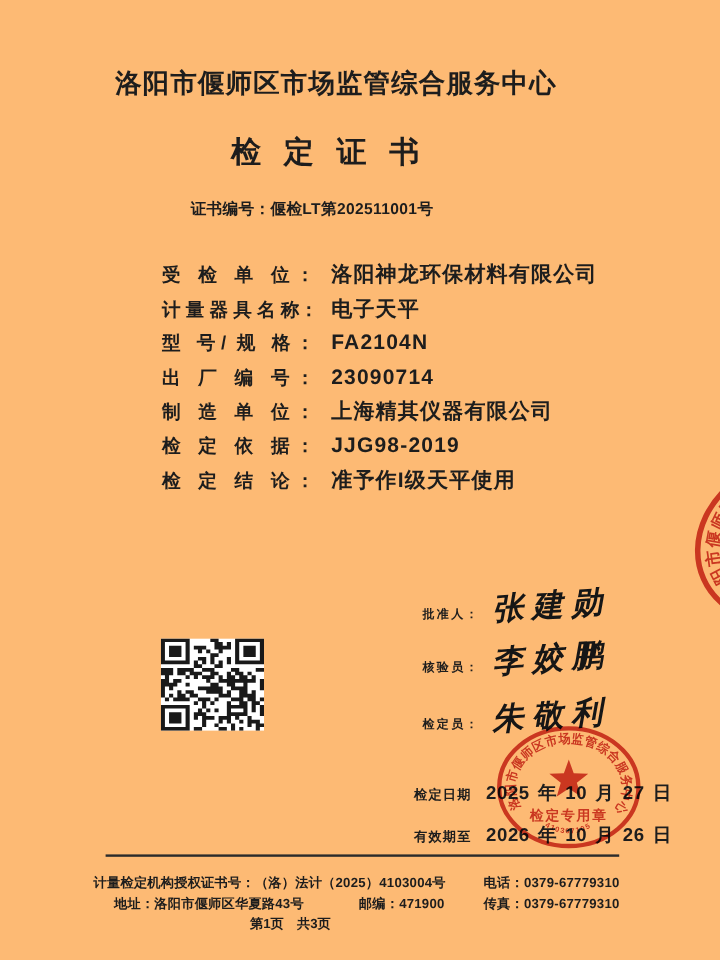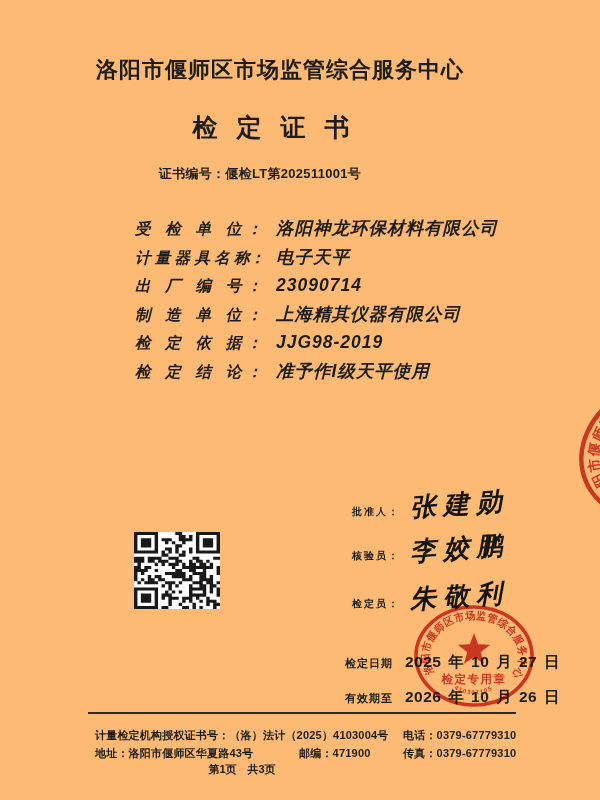--- a/index.html
+++ b/index.html
@@ -10,21 +10,21 @@
   }
   
   .org-title{position:absolute;left:0;top:54px;width:560px;text-align:center;
     font-size:22px;letter-spacing:1px;line-height:32px;}
   .cert-title{position:absolute;left:0;top:110px;width:542px;text-align:center;
     font-size:25px;letter-spacing:6px;text-indent:6px;line-height:34px;}
   .cert-no{position:absolute;left:0;top:165px;width:520px;text-align:center;
     font-size:13px;letter-spacing:.3px;}
   
   .fields{position:absolute;left:135px;top:214px;}
-  .frow{height:28.6px;line-height:28.6px;white-space:nowrap;font-style:italic;}
+  .frow{height:28.6px;line-height:28.6px;white-space:nowrap;}
   .flabel{display:inline-block;width:127px;font-size:15.5px;
     text-align:justify;text-align-last:justify;vertical-align:baseline;}
   .fvalue{margin-left:14px;font-size:17.5px;letter-spacing:1px;}
   
   .sig-row{position:absolute;left:352px;white-space:nowrap;line-height:24px;}
   .sig-label{font-size:10px;letter-spacing:2px;}
   .sig-name{display:inline-block;margin-left:10px;font-size:26px;letter-spacing:7px;
     font-weight:600;font-style:italic;color:#161616;
     transform:rotate(-4deg) translateY(-2px);}
   
@@ -49,20 +49,21 @@
 
 <div class="page">
 
   <div class="org-title">洛阳市偃师区市场监管综合服务中心</div>
   <div class="cert-title">检 定 证 书</div>
   <div class="cert-no"><span>证书编号：</span><span>偃检LT第202511001号</span></div>
 
   <div class="fields">
     <div class="frow"><span class="flabel">受 检 单 位：</span><span class="fvalue">洛阳神龙环保材料有限公司</span></div>
     <div class="frow"><span class="flabel">计 量 器 具 名 称：</span><span class="fvalue">电子天平</span></div>
+    <div class="frow"><span class="flabel">型 号/ 规 格：</span><span class="fvalue">FA2104N</span></div>
     <div class="frow"><span class="flabel">出 厂 编 号：</span><span class="fvalue">23090714</span></div>
     <div class="frow"><span class="flabel">制 造 单 位：</span><span class="fvalue">上海精其仪器有限公司</span></div>
     <div class="frow"><span class="flabel">检 定 依 据：</span><span class="fvalue">JJG98-2019</span></div>
     <div class="frow"><span class="flabel">检 定 结 论：</span><span class="fvalue">准予作I级天平使用</span></div>
   </div>
 
   <div class="sig-row" style="top:494px"><span class="sig-label">批准人：</span><span class="sig-name">张建勋</span></div>
   <div class="sig-row" style="top:538px"><span class="sig-label">核验员：</span><span class="sig-name">李姣鹏</span></div>
   <div class="sig-row" style="top:586px"><span class="sig-label">检定员：</span><span class="sig-name">朱敬利</span></div>
 
@@ -71,21 +72,21 @@
     <g id="qr-mods">
         <path d="M12 0h1v1h-1zM13 0h1v1h-1zM13 1h1v1h-1zM14 1h1v1h-1zM16 1h1v1h-1zM8 2h1v1h-1zM9 2h1v1h-1zM10 2h1v1h-1zM13 2h1v1h-1zM14 2h1v1h-1zM15 2h1v1h-1zM16 2h1v1h-1zM9 3h1v1h-1zM11 3h1v1h-1zM14 3h1v1h-1zM12 4h1v1h-1zM13 4h1v1h-1zM9 5h1v1h-1zM10 5h1v1h-1zM12 5h1v1h-1zM16 5h1v1h-1zM8 6h1v1h-1zM10 6h1v1h-1zM12 6h1v1h-1zM14 6h1v1h-1zM16 6h1v1h-1zM8 7h1v1h-1zM9 7h1v1h-1zM13 7h1v1h-1zM14 7h1v1h-1zM0 8h1v1h-1zM1 8h1v1h-1zM2 8h1v1h-1zM4 8h1v1h-1zM5 8h1v1h-1zM6 8h1v1h-1zM7 8h1v1h-1zM10 8h1v1h-1zM11 8h1v1h-1zM12 8h1v1h-1zM17 8h1v1h-1zM18 8h1v1h-1zM23 8h1v1h-1zM24 8h1v1h-1zM0 9h1v1h-1zM1 9h1v1h-1zM2 9h1v1h-1zM4 9h1v1h-1zM5 9h1v1h-1zM7 9h1v1h-1zM8 9h1v1h-1zM9 9h1v1h-1zM12 9h1v1h-1zM13 9h1v1h-1zM16 9h1v1h-1zM18 9h1v1h-1zM19 9h1v1h-1zM21 9h1v1h-1zM1 10h1v1h-1zM6 10h1v1h-1zM8 10h1v1h-1zM10 10h1v1h-1zM11 10h1v1h-1zM12 10h1v1h-1zM14 10h1v1h-1zM16 10h1v1h-1zM17 10h1v1h-1zM19 10h1v1h-1zM20 10h1v1h-1zM22 10h1v1h-1zM0 11h1v1h-1zM1 11h1v1h-1zM3 11h1v1h-1zM4 11h1v1h-1zM11 11h1v1h-1zM14 11h1v1h-1zM15 11h1v1h-1zM16 11h1v1h-1zM17 11h1v1h-1zM18 11h1v1h-1zM19 11h1v1h-1zM20 11h1v1h-1zM21 11h1v1h-1zM22 11h1v1h-1zM24 11h1v1h-1zM0 12h1v1h-1zM1 12h1v1h-1zM2 12h1v1h-1zM3 12h1v1h-1zM6 12h1v1h-1zM12 12h1v1h-1zM13 12h1v1h-1zM16 12h1v1h-1zM17 12h1v1h-1zM20 12h1v1h-1zM24 12h1v1h-1zM0 13h1v1h-1zM2 13h1v1h-1zM9 13h1v1h-1zM10 13h1v1h-1zM11 13h1v1h-1zM12 13h1v1h-1zM13 13h1v1h-1zM14 13h1v1h-1zM17 13h1v1h-1zM18 13h1v1h-1zM19 13h1v1h-1zM20 13h1v1h-1zM24 13h1v1h-1zM0 14h1v1h-1zM4 14h1v1h-1zM6 14h1v1h-1zM7 14h1v1h-1zM11 14h1v1h-1zM12 14h1v1h-1zM13 14h1v1h-1zM14 14h1v1h-1zM16 14h1v1h-1zM19 14h1v1h-1zM20 14h1v1h-1zM22 14h1v1h-1zM0 15h1v1h-1zM2 15h1v1h-1zM4 15h1v1h-1zM5 15h1v1h-1zM7 15h1v1h-1zM8 15h1v1h-1zM14 15h1v1h-1zM15 15h1v1h-1zM16 15h1v1h-1zM19 15h1v1h-1zM20 15h1v1h-1zM21 15h1v1h-1zM22 15h1v1h-1zM1 16h1v1h-1zM3 16h1v1h-1zM4 16h1v1h-1zM5 16h1v1h-1zM6 16h1v1h-1zM9 16h1v1h-1zM10 16h1v1h-1zM11 16h1v1h-1zM13 16h1v1h-1zM17 16h1v1h-1zM18 16h1v1h-1zM19 16h1v1h-1zM21 16h1v1h-1zM22 16h1v1h-1zM24 16h1v1h-1zM8 17h1v1h-1zM10 17h1v1h-1zM12 17h1v1h-1zM16 17h1v1h-1zM19 17h1v1h-1zM20 17h1v1h-1zM22 17h1v1h-1zM23 17h1v1h-1zM10 18h1v1h-1zM16 18h1v1h-1zM17 18h1v1h-1zM18 18h1v1h-1zM19 18h1v1h-1zM20 18h1v1h-1zM22 18h1v1h-1zM24 18h1v1h-1zM9 19h1v1h-1zM11 19h1v1h-1zM13 19h1v1h-1zM16 19h1v1h-1zM20 19h1v1h-1zM22 19h1v1h-1zM24 19h1v1h-1zM8 20h1v1h-1zM9 20h1v1h-1zM10 20h1v1h-1zM16 20h1v1h-1zM17 20h1v1h-1zM18 20h1v1h-1zM19 20h1v1h-1zM20 20h1v1h-1zM24 20h1v1h-1zM8 21h1v1h-1zM10 21h1v1h-1zM11 21h1v1h-1zM12 21h1v1h-1zM14 21h1v1h-1zM15 21h1v1h-1zM16 21h1v1h-1zM18 21h1v1h-1zM21 21h1v1h-1zM10 22h1v1h-1zM14 22h1v1h-1zM16 22h1v1h-1zM19 22h1v1h-1zM21 22h1v1h-1zM22 22h1v1h-1zM23 22h1v1h-1zM10 23h1v1h-1zM13 23h1v1h-1zM17 23h1v1h-1zM21 23h1v1h-1zM23 23h1v1h-1zM24 23h1v1h-1zM8 24h1v1h-1zM9 24h1v1h-1zM14 24h1v1h-1zM15 24h1v1h-1zM17 24h1v1h-1zM19 24h1v1h-1zM23 24h1v1h-1zM0 0h7v7h-7z M1 1h5v5h-5z M2 2h3v3h-3zM18 0h7v7h-7z M19 1h5v5h-5z M20 2h3v3h-3zM0 18h7v7h-7z M1 19h5v5h-5z M2 20h3v3h-3z" fill="#191919" fill-rule="evenodd"></path>
       </g>
   </svg>
 
   <div class="date-row" style="top:652px"><span class="date-label">检定日期</span><span class="date-value">2025 年 10 月 27 日</span></div>
   <div class="date-row" style="top:687px"><span class="date-label">有效期至</span><span class="date-value">2026 年 10 月 26 日</span></div>
 
   <div class="rule"></div>
 
-  <div class="foot" style="left:95px;top:728px"><span>计量检定机构授权证书号：</span><span>（洛）法计（2025）4103004号</span></div>
+  <div class="foot" style="left:78px;top:728px"><span>计量检定机构授权证书号：</span><span>（洛）法计（2025）4103004号</span></div>
   <div class="foot" style="left:403px;top:728px"><span>电话：</span><span>0379-67779310</span></div>
   <div class="foot" style="left:95px;top:746px"><span>地址：</span><span>洛阳市偃师区华夏路43号</span></div>
   <div class="foot" style="left:299px;top:746px"><span>邮编：</span><span>471900</span></div>
   <div class="foot" style="left:403px;top:746px"><span>传真：</span><span>0379-67779310</span></div>
   <div class="page-indicator">第1页　共3页</div>
 
   <svg class="stamp stamp-main" width="136" height="116" viewBox="0 0 136 116">
     <defs>
       <path id="arc-main" d="M 29 76.5 A 45 37 0 1 1 107 76.5" fill="none"></path>
       <path id="num-main" d="M 47 90 Q 68 103 89 90" fill="none"></path>

